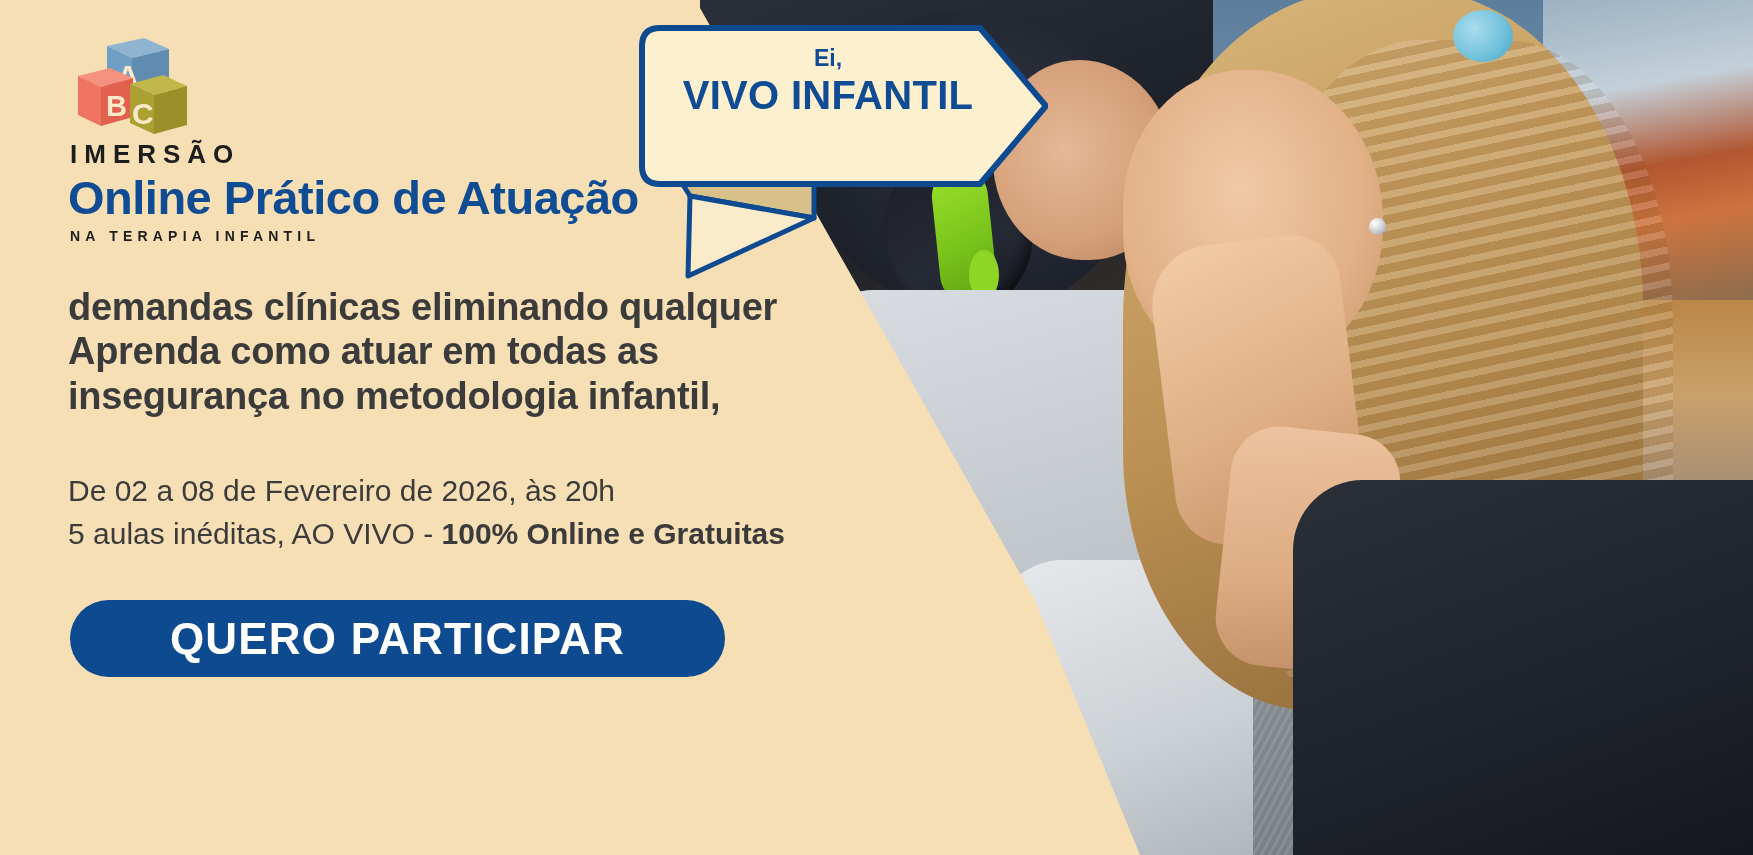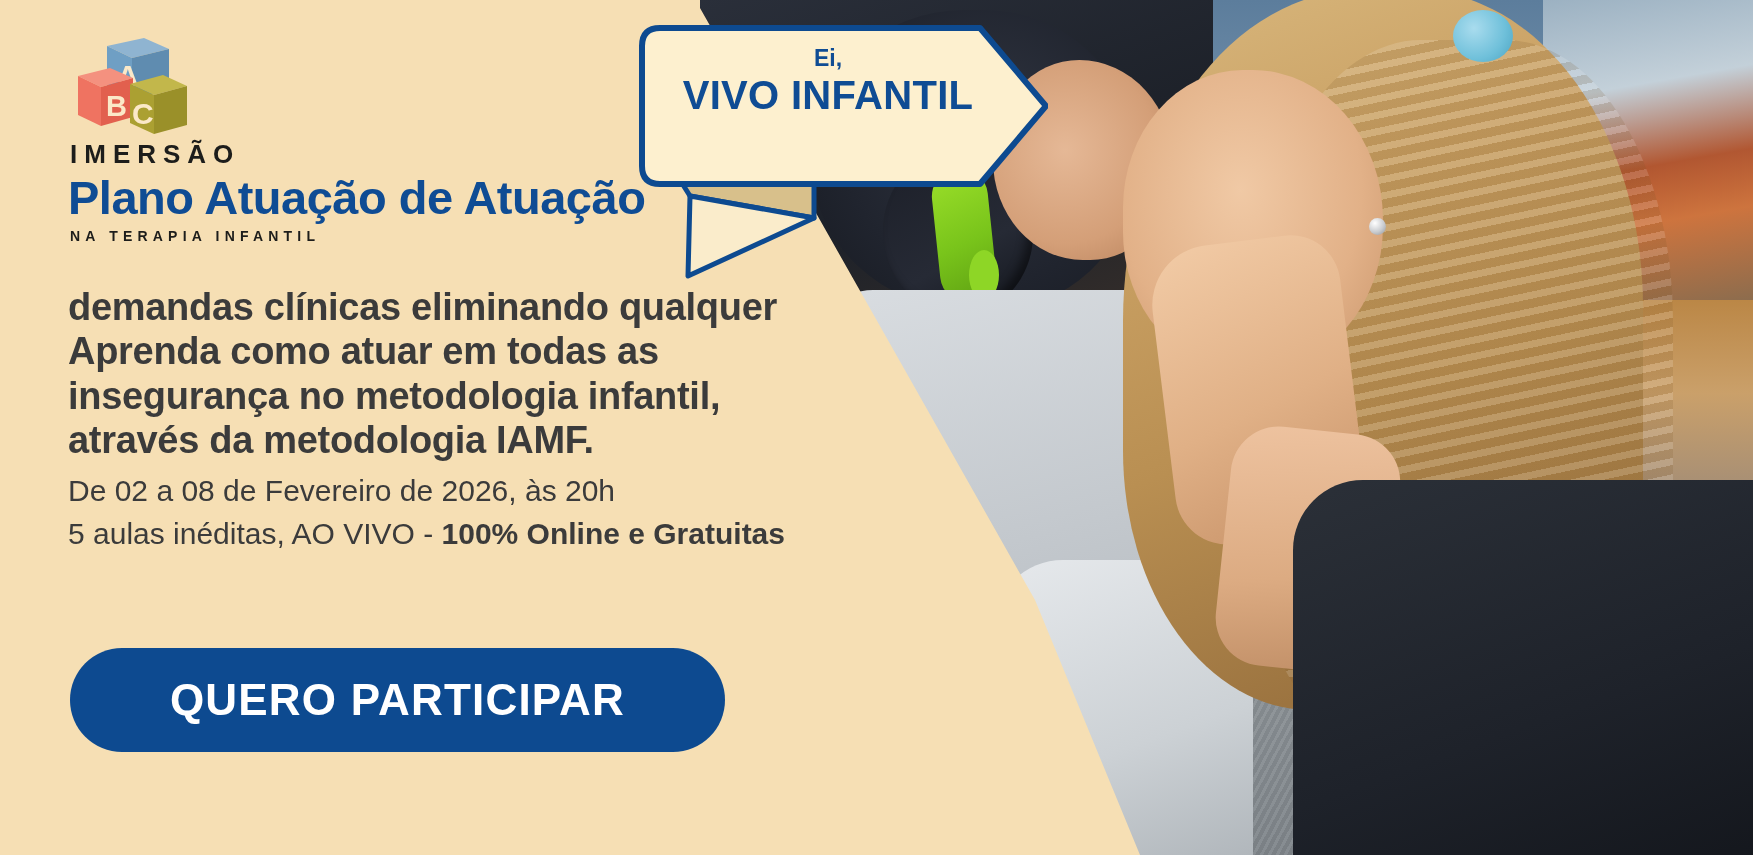--- a/index.html
+++ b/index.html
@@ -145,24 +145,24 @@
 
   
   .sched{
     position:absolute;left:68px;top:470px;width:900px;
     font-size:30px;line-height:1.42;color:#3b3b3b;font-weight:400;
   }
   .sched b{font-weight:700;}
 
   
   .cta{
-    position:absolute;left:70px;top:600px;width:655px;height:104px;
+    position:absolute;left:70px;top:600px;width:655px;height:77px;
     border-radius:58px;background:#0d4a90;border:none;
     display:flex;align-items:center;justify-content:center;
-    cursor:pointer;padding:0;margin-top:48px;
+    cursor:pointer;padding:0;
   }
   .cta-label{
     color:#ffffff;font-size:44px;font-weight:700;letter-spacing:1.2px;
   }
 
   
   .bubble-wrap{
     position:absolute;left:628px;top:18px;width:420px;height:270px;
   }
   .bubble-wrap svg{display:block;}
@@ -223,28 +223,27 @@
       <g>
         <polygon points="60,54 93,45 117,56 84,65" fill="#c2b74b"></polygon>
         <polygon points="60,54 84,65 84,104 60,93" fill="#aba032"></polygon>
         <polygon points="84,65 117,56 117,95 84,104" fill="#9a9029"></polygon>
         <text x="62" y="94" font-family="'Liberation Sans',sans-serif" font-size="30" font-weight="700" fill="#fbe9c8">C</text>
       </g>
     </svg>
   </div>
 
   <div class="imersao">IMERSÃO</div>
-  <div class="title">Plano Atuação de Atuação</div>
+  <div class="title">Online Prático de Atuação</div>
   <div class="subtitle">NA TERAPIA INFANTIL</div>
 
   <div class="pitch">
     <div>demandas clínicas eliminando qualquer</div>
     <div>Aprenda como atuar em todas as</div>
     <div>insegurança no metodologia infantil,</div>
-    <div>através da metodologia IAMF.</div>
   </div>
 
   <div class="sched">
     <div>De 02 a 08 de Fevereiro de 2026, às 20h</div>
     <div><span>5 aulas inéditas, AO VIVO - </span><b>100% Online e Gratuitas</b></div>
   </div>
 
   <button class="cta">
     <span class="cta-label">QUERO PARTICIPAR</span>
   </button>

